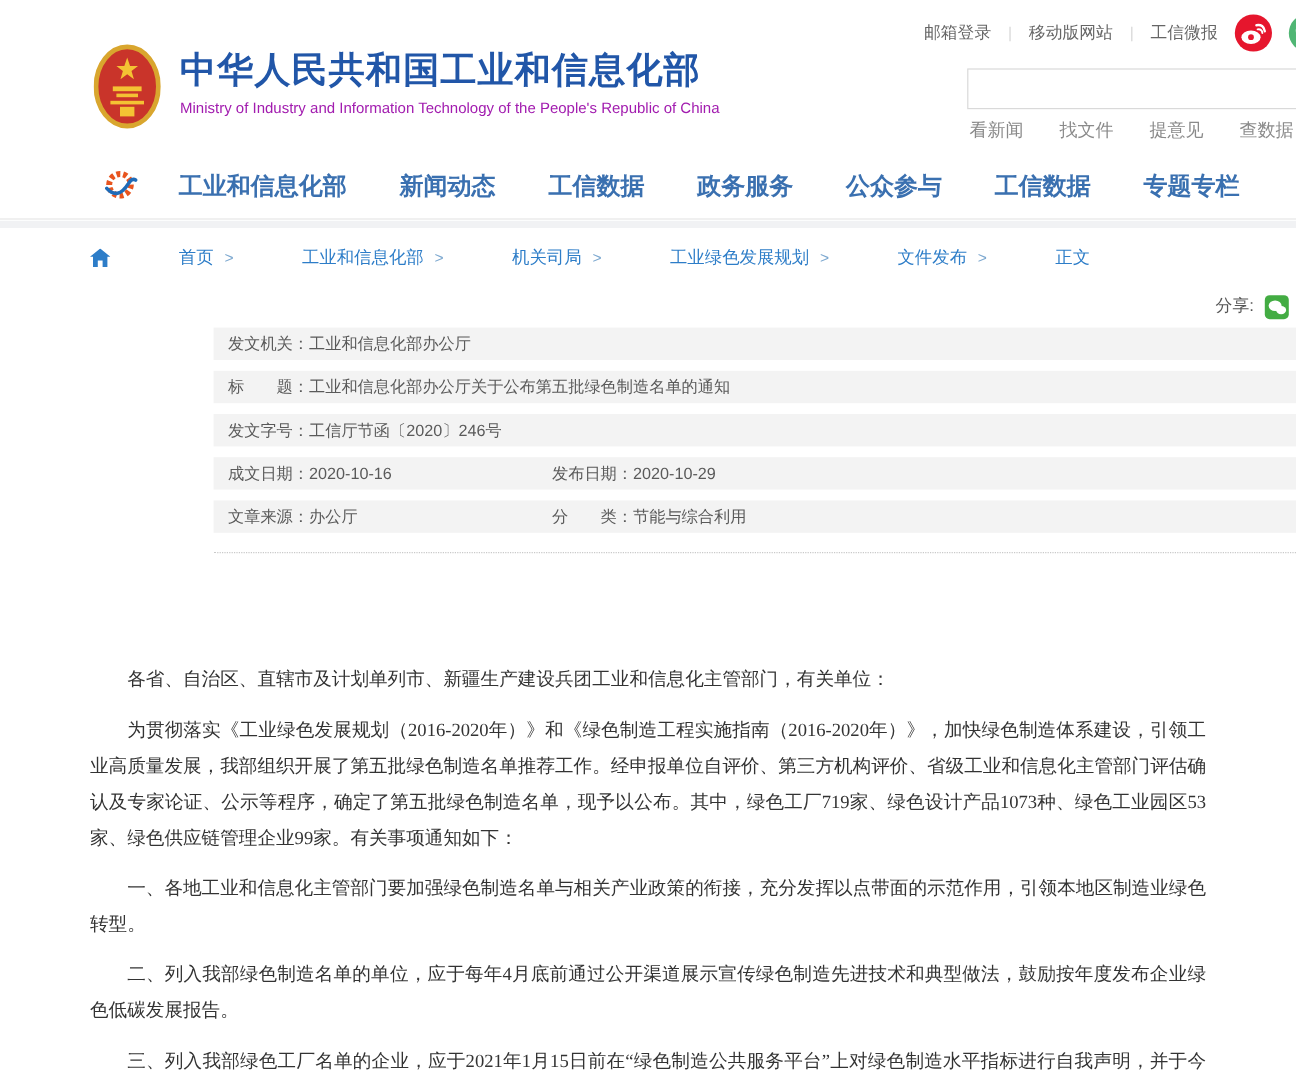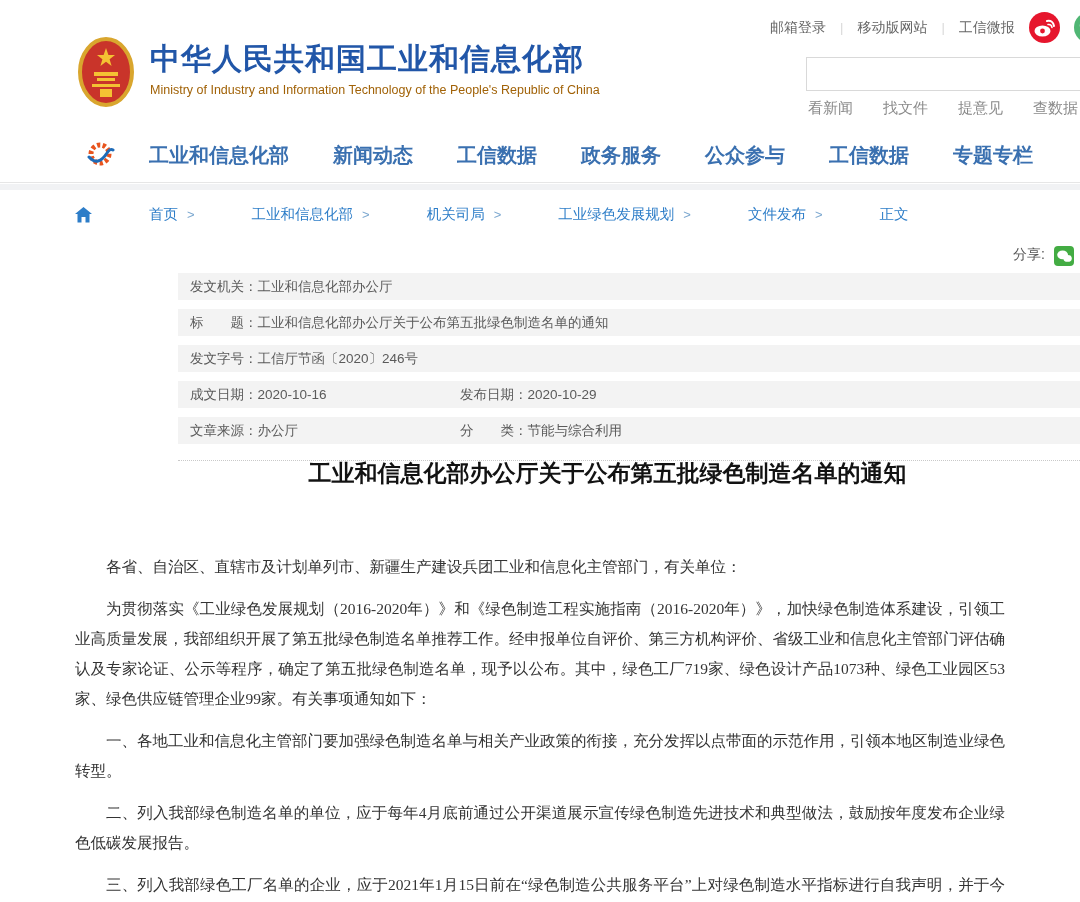--- a/index.html
+++ b/index.html
@@ -11,21 +11,21 @@
   .topbar { position:absolute; top:12px; left:770px; display:flex; align-items:center; gap:14px; }
   .topbar .tlink { font-size:14px; color:#666; cursor:pointer; white-space:nowrap; }
   .topbar .tsep { color:#d8d8d8; font-size:13px; }
   .sns-icon { width:31px; height:31px; border-radius:50%; display:inline-block; flex:none; }
 
   
   .header-left { position:absolute; top:36px; left:78px; display:flex; align-items:flex-start; }
   .emblem { width:56px; height:74px; flex:none; }
   .title-block { margin-left:16px; padding-top:6px; }
   .site-title { font-size:30px; font-weight:bold; color:#2156a8; letter-spacing:1px; line-height:34px; white-space:nowrap; }
-  .site-subtitle { font-size:12.5px; color:#a16207; margin-top:7px; white-space:nowrap; }
+  .site-subtitle { font-size:12.5px; color:#a21caf; margin-top:7px; white-space:nowrap; }
 
   
   .search-box { position:absolute; top:57px; left:806px; width:394px; height:34px; border:1px solid #d9d9d9; background:#fff; outline:none; padding:0 8px; font-size:14px; }
   .quick-links { position:absolute; top:99px; left:808px; display:flex; gap:30px; }
   .quick-links span { font-size:15px; color:#8a8a8a; cursor:pointer; white-space:nowrap; }
 
   
   .nav { position:absolute; top:128px; left:0; width:1200px; height:55px; background:#fff; border-bottom:1px solid #e6e6e6; display:flex; align-items:center; }
   .nav-logo { margin-left:85px; width:30px; height:30px; flex:none; }
   .nav-items { display:flex; margin-left:34px; gap:44px; }
@@ -173,21 +173,20 @@
       <span class="cell-a">成文日期：2020-10-16</span>
       <span class="cell-b">发布日期：2020-10-29</span>
     </div>
     <div class="meta-row">
       <span class="cell-a">文章来源：办公厅</span>
       <span class="cell-b">分　　类：节能与综合利用</span>
     </div>
     <div class="meta-dotline"></div>
   </div>
 
-  <h1 class="article-title">工业和信息化部办公厅关于公布第五批绿色制造名单的通知</h1>
 
   <div class="article-body">
     <p>各省、自治区、直辖市及计划单列市、新疆生产建设兵团工业和信息化主管部门，有关单位：</p>
     <p>为贯彻落实《工业绿色发展规划（2016-2020年）》和《绿色制造工程实施指南（2016-2020年）》，加快绿色制造体系建设，引领工业高质量发展，我部组织开展了第五批绿色制造名单推荐工作。经申报单位自评价、第三方机构评价、省级工业和信息化主管部门评估确认及专家论证、公示等程序，确定了第五批绿色制造名单，现予以公布。其中，绿色工厂719家、绿色设计产品1073种、绿色工业园区53家、绿色供应链管理企业99家。有关事项通知如下：</p>
     <p>一、各地工业和信息化主管部门要加强绿色制造名单与相关产业政策的衔接，充分发挥以点带面的示范作用，引领本地区制造业绿色转型。</p>
     <p>二、列入我部绿色制造名单的单位，应于每年4月底前通过公开渠道展示宣传绿色制造先进技术和典型做法，鼓励按年度发布企业绿色低碳发展报告。</p>
     <p>三、列入我部绿色工厂名单的企业，应于2021年1月15日前在“绿色制造公共服务平台”上对绿色制造水平指标进行自我声明，并于今后每年1月15日前对上一年度、7月15日前对半年度绿色制造水平指标进行自我声明（更新），展示绿色制造先进经验和典型做法。</p>
 
   </div>
 

